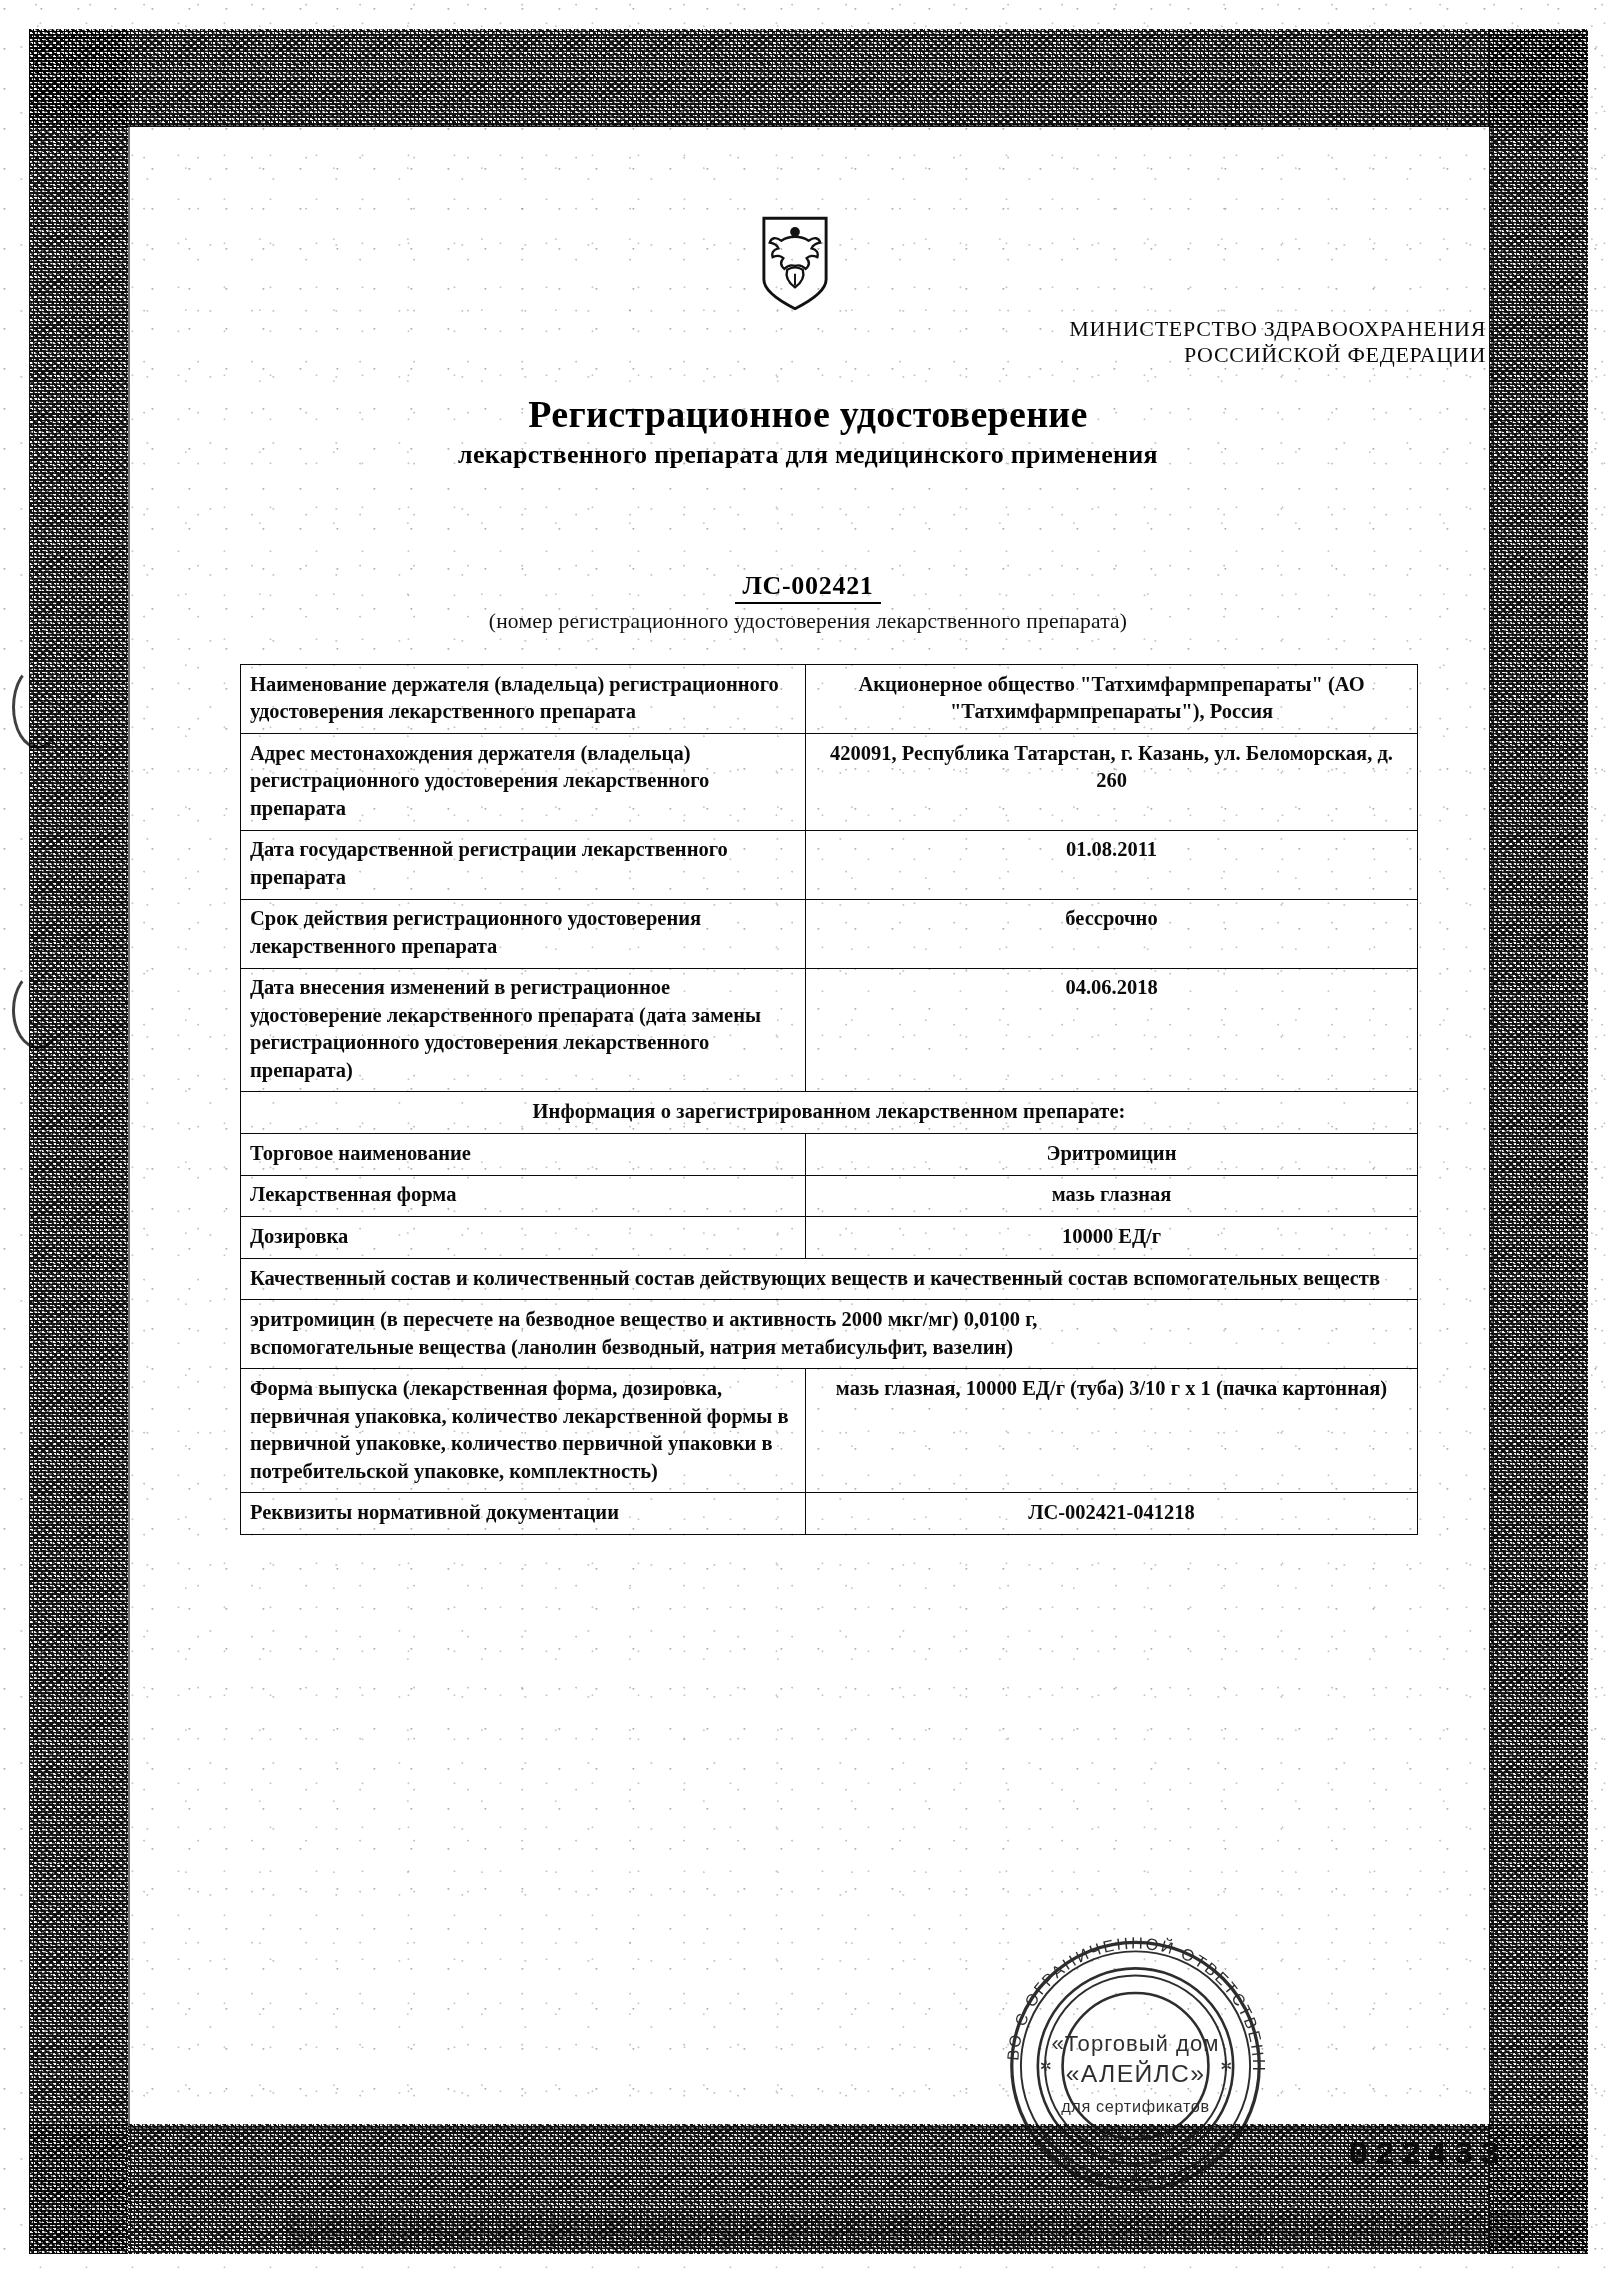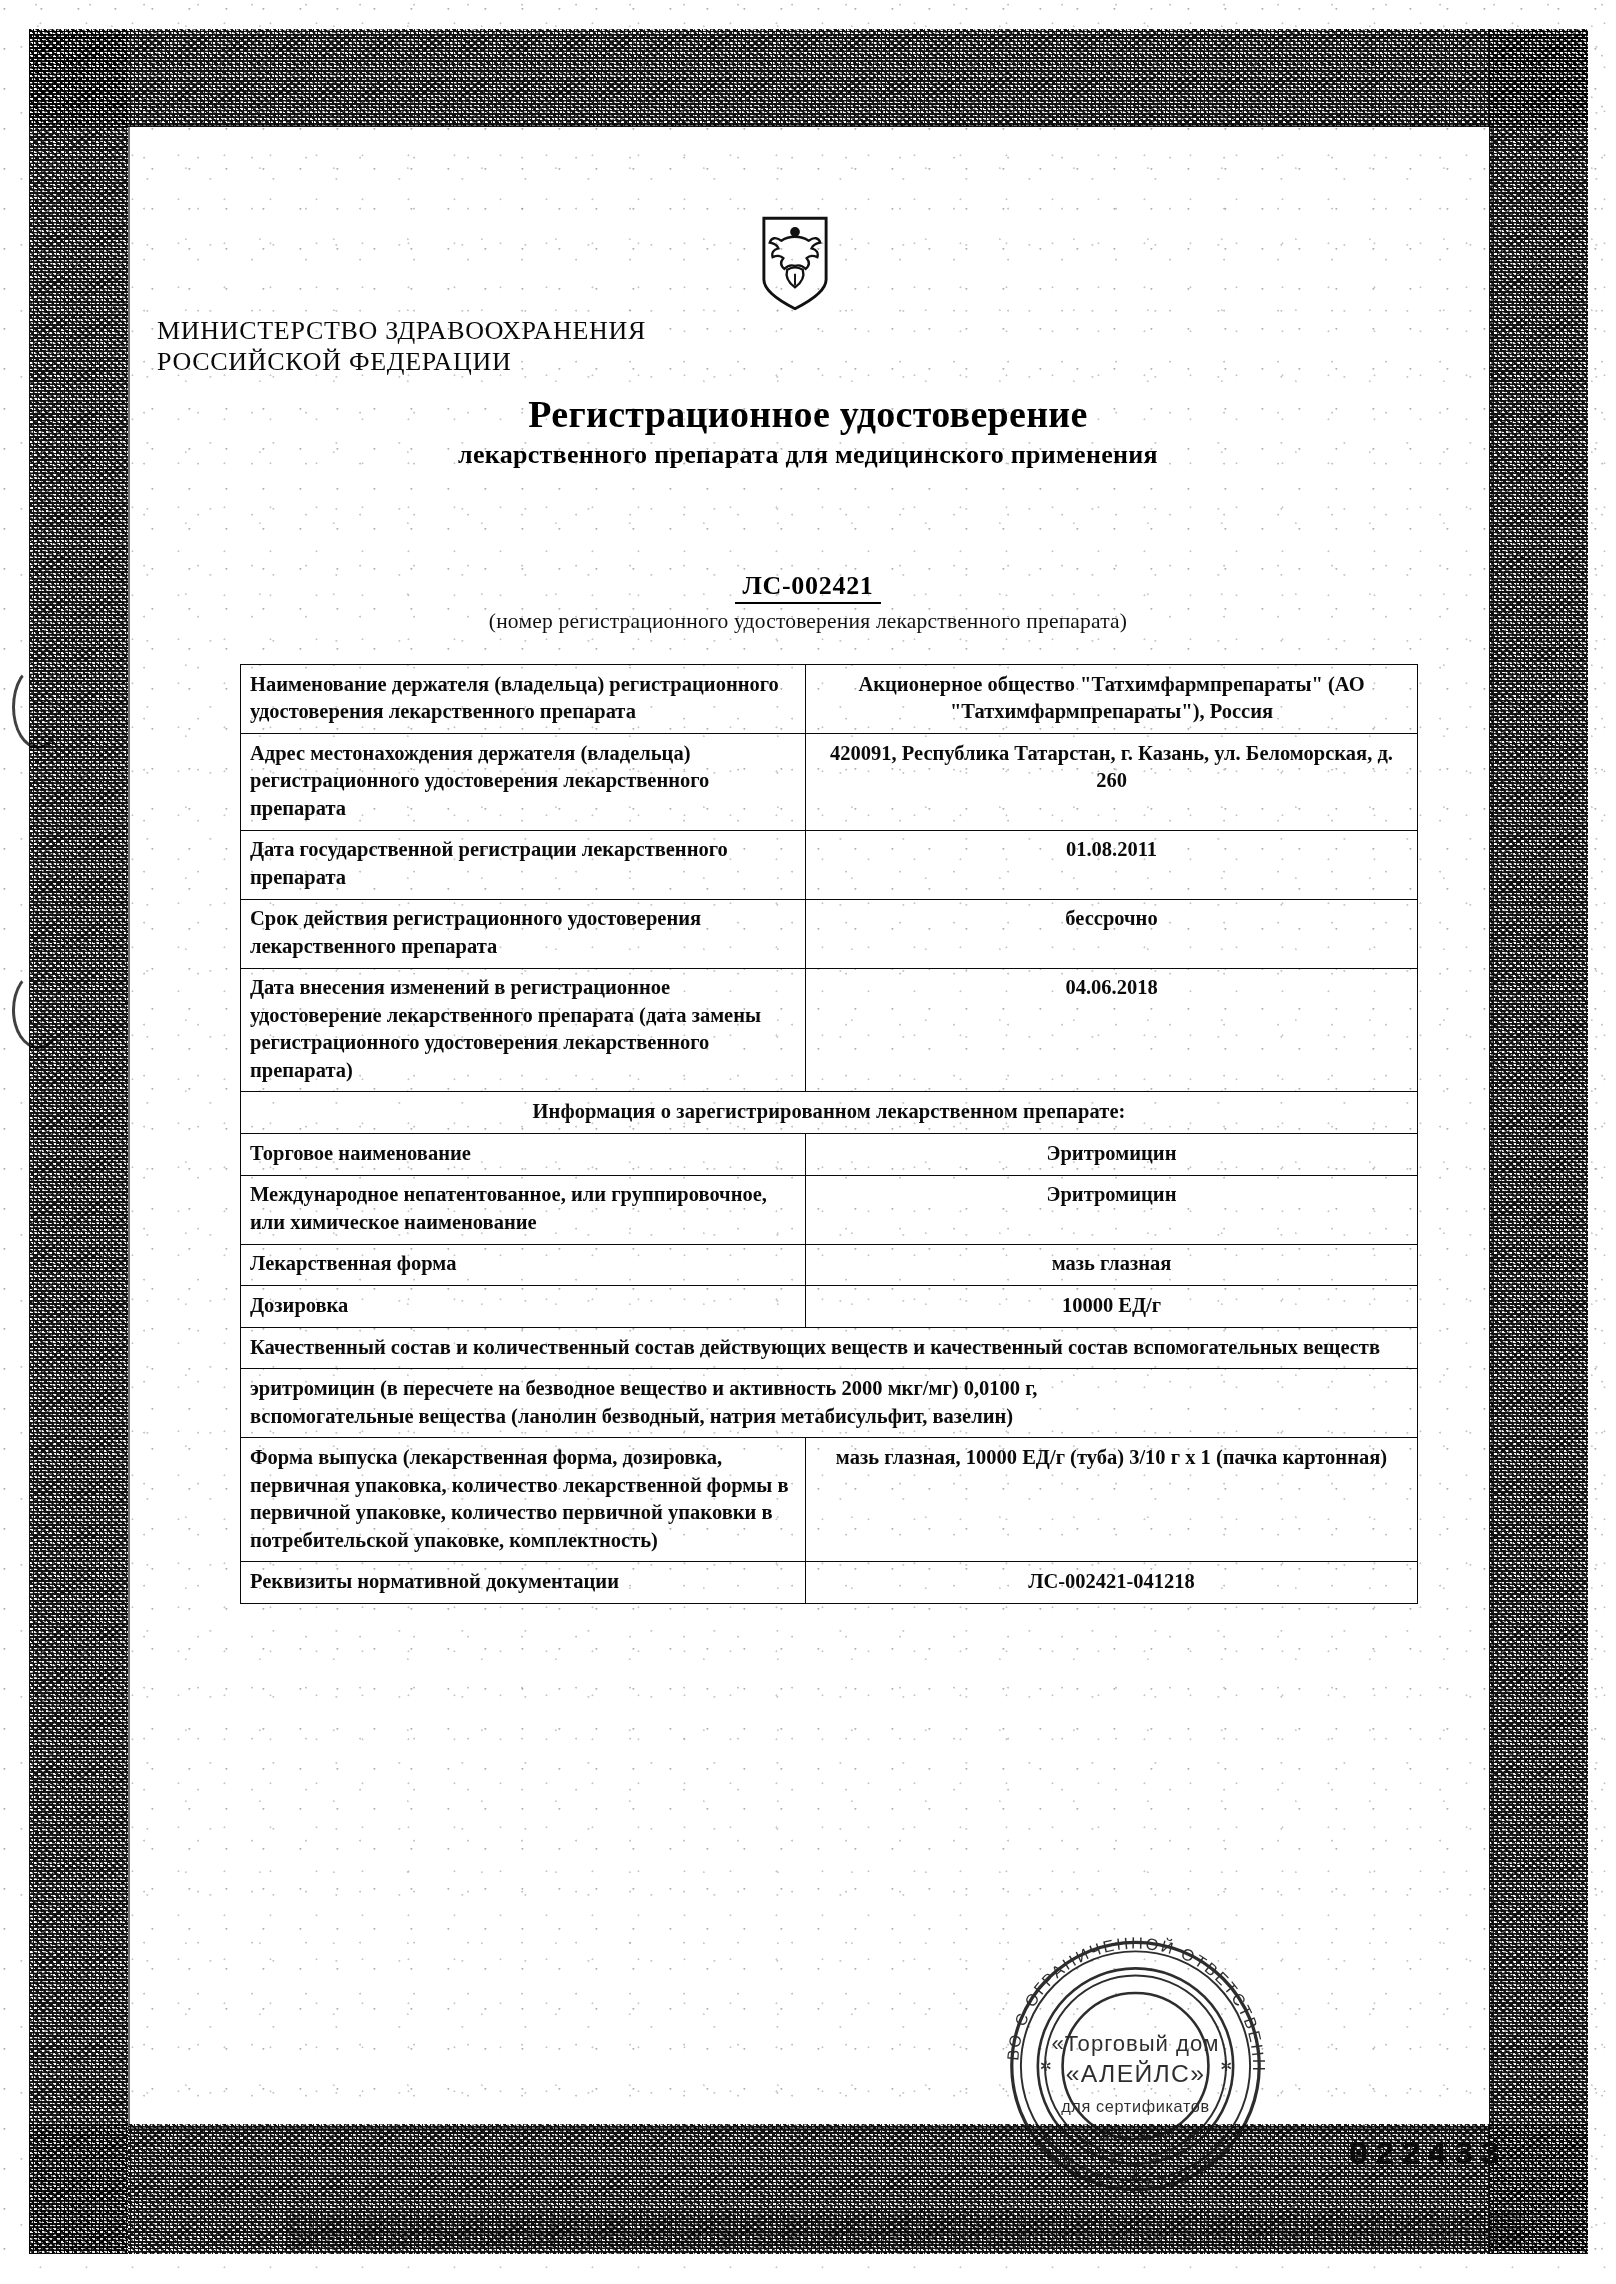--- a/index.html
+++ b/index.html
@@ -57,23 +57,22 @@
   }
 
   
   .emblem{
     position:absolute;left:630px;top:87px;width:70px;height:98px;
   }
   .emblem svg{width:100%;height:100%;}
 
   .ministry{
     position:absolute;left:0;top:188px;width:1356px;
-    text-align:left;font-size:26px;letter-spacing:0.7px;line-height:1.18;
+    text-align:right;font-size:22px;letter-spacing:0.7px;line-height:1.18;
     color:#0a0a0a;
-    padding-left:27px;
   }
 
   .doc-title{
     position:absolute;left:0;top:263px;width:1356px;text-align:center;
     font-weight:bold;color:#000;
   }
   .doc-title .t1{font-size:38px;line-height:1.25;letter-spacing:0.3px;}
   .doc-title .t2{font-size:26px;line-height:1.25;letter-spacing:0.3px;}
 
   .regnum{
@@ -203,24 +202,20 @@
           <td class="label">Дата внесения изменений в регистрационное удостоверение лекарственного препарата (дата замены регистрационного удостоверения лекарственного препарата)</td>
           <td class="value">04.06.2018</td>
         </tr>
 
         <tr>
           <td class="section" colspan="2">Информация о зарегистрированном лекарственном препарате:</td>
         </tr>
 
         <tr>
           <td class="label">Торговое наименование</td>
-          <td class="value">Эритромицин</td>
-        </tr>
-        <tr>
-          <td class="label">Международное непатентованное, или группировочное, или химическое наименование</td>
           <td class="value">Эритромицин</td>
         </tr>
         <tr>
           <td class="label">Лекарственная форма</td>
           <td class="value">мазь глазная</td>
         </tr>
         <tr>
           <td class="label">Дозировка</td>
           <td class="value">10000 ЕД/г</td>
         </tr>

